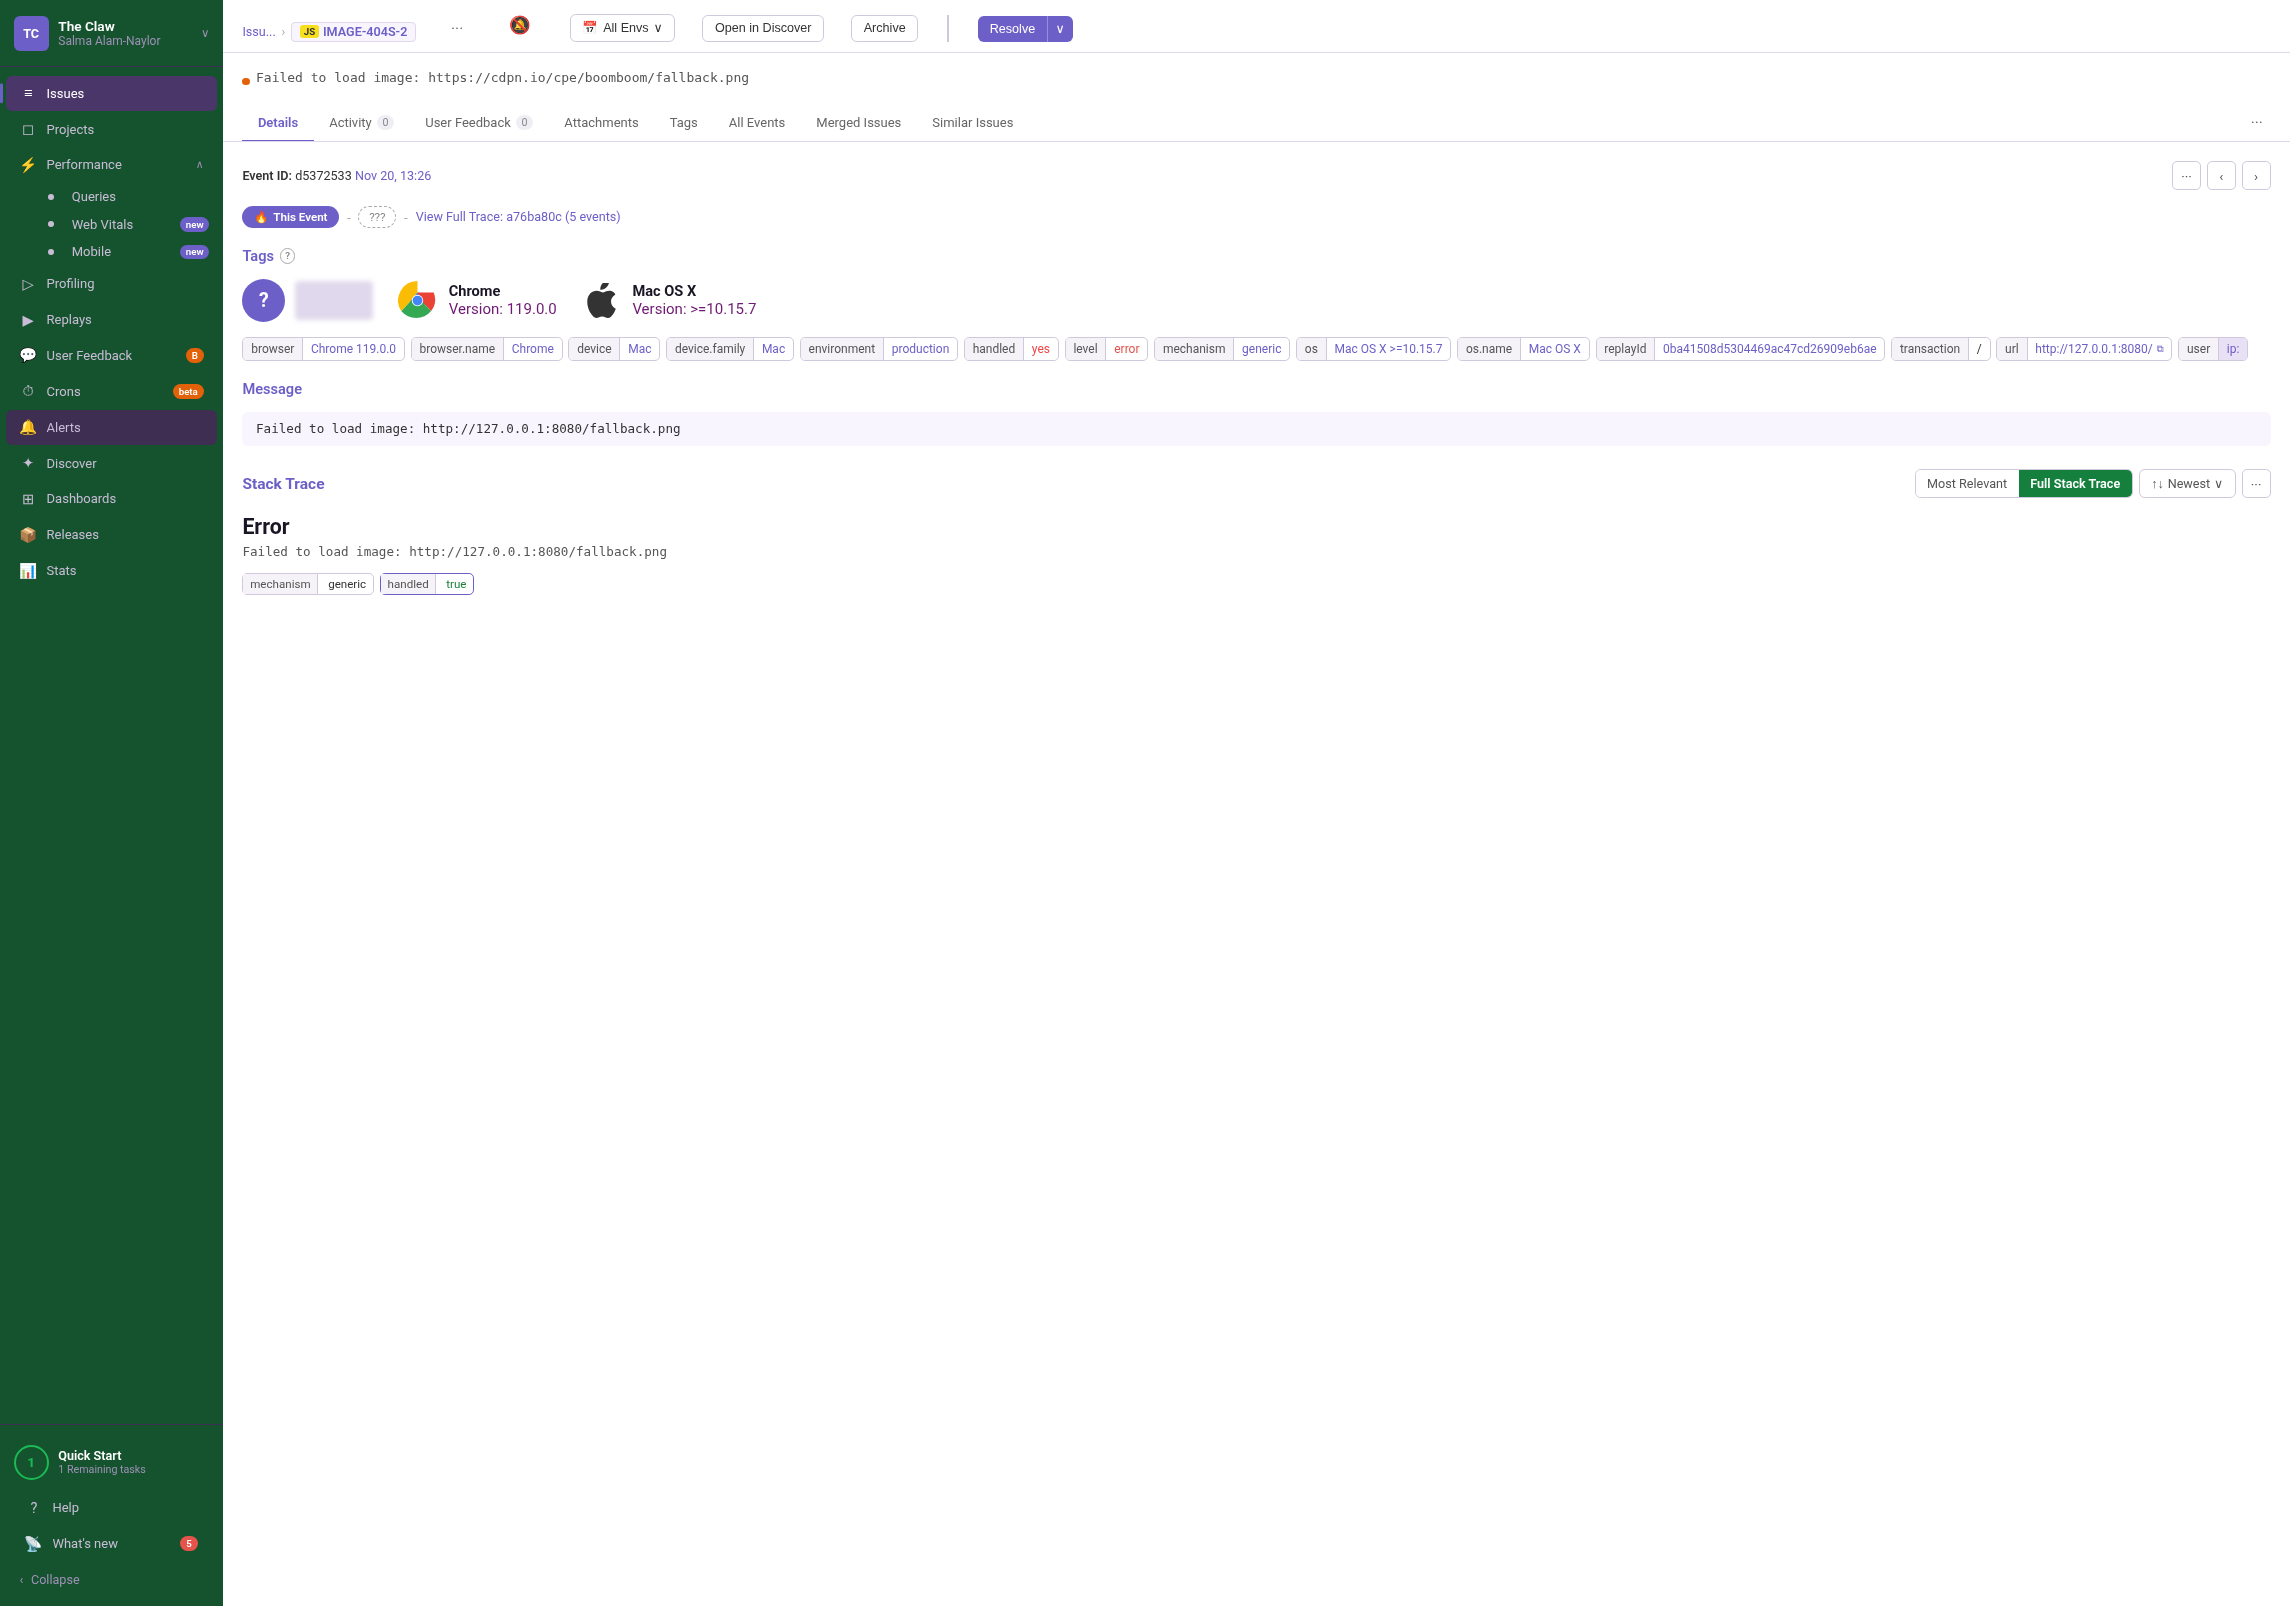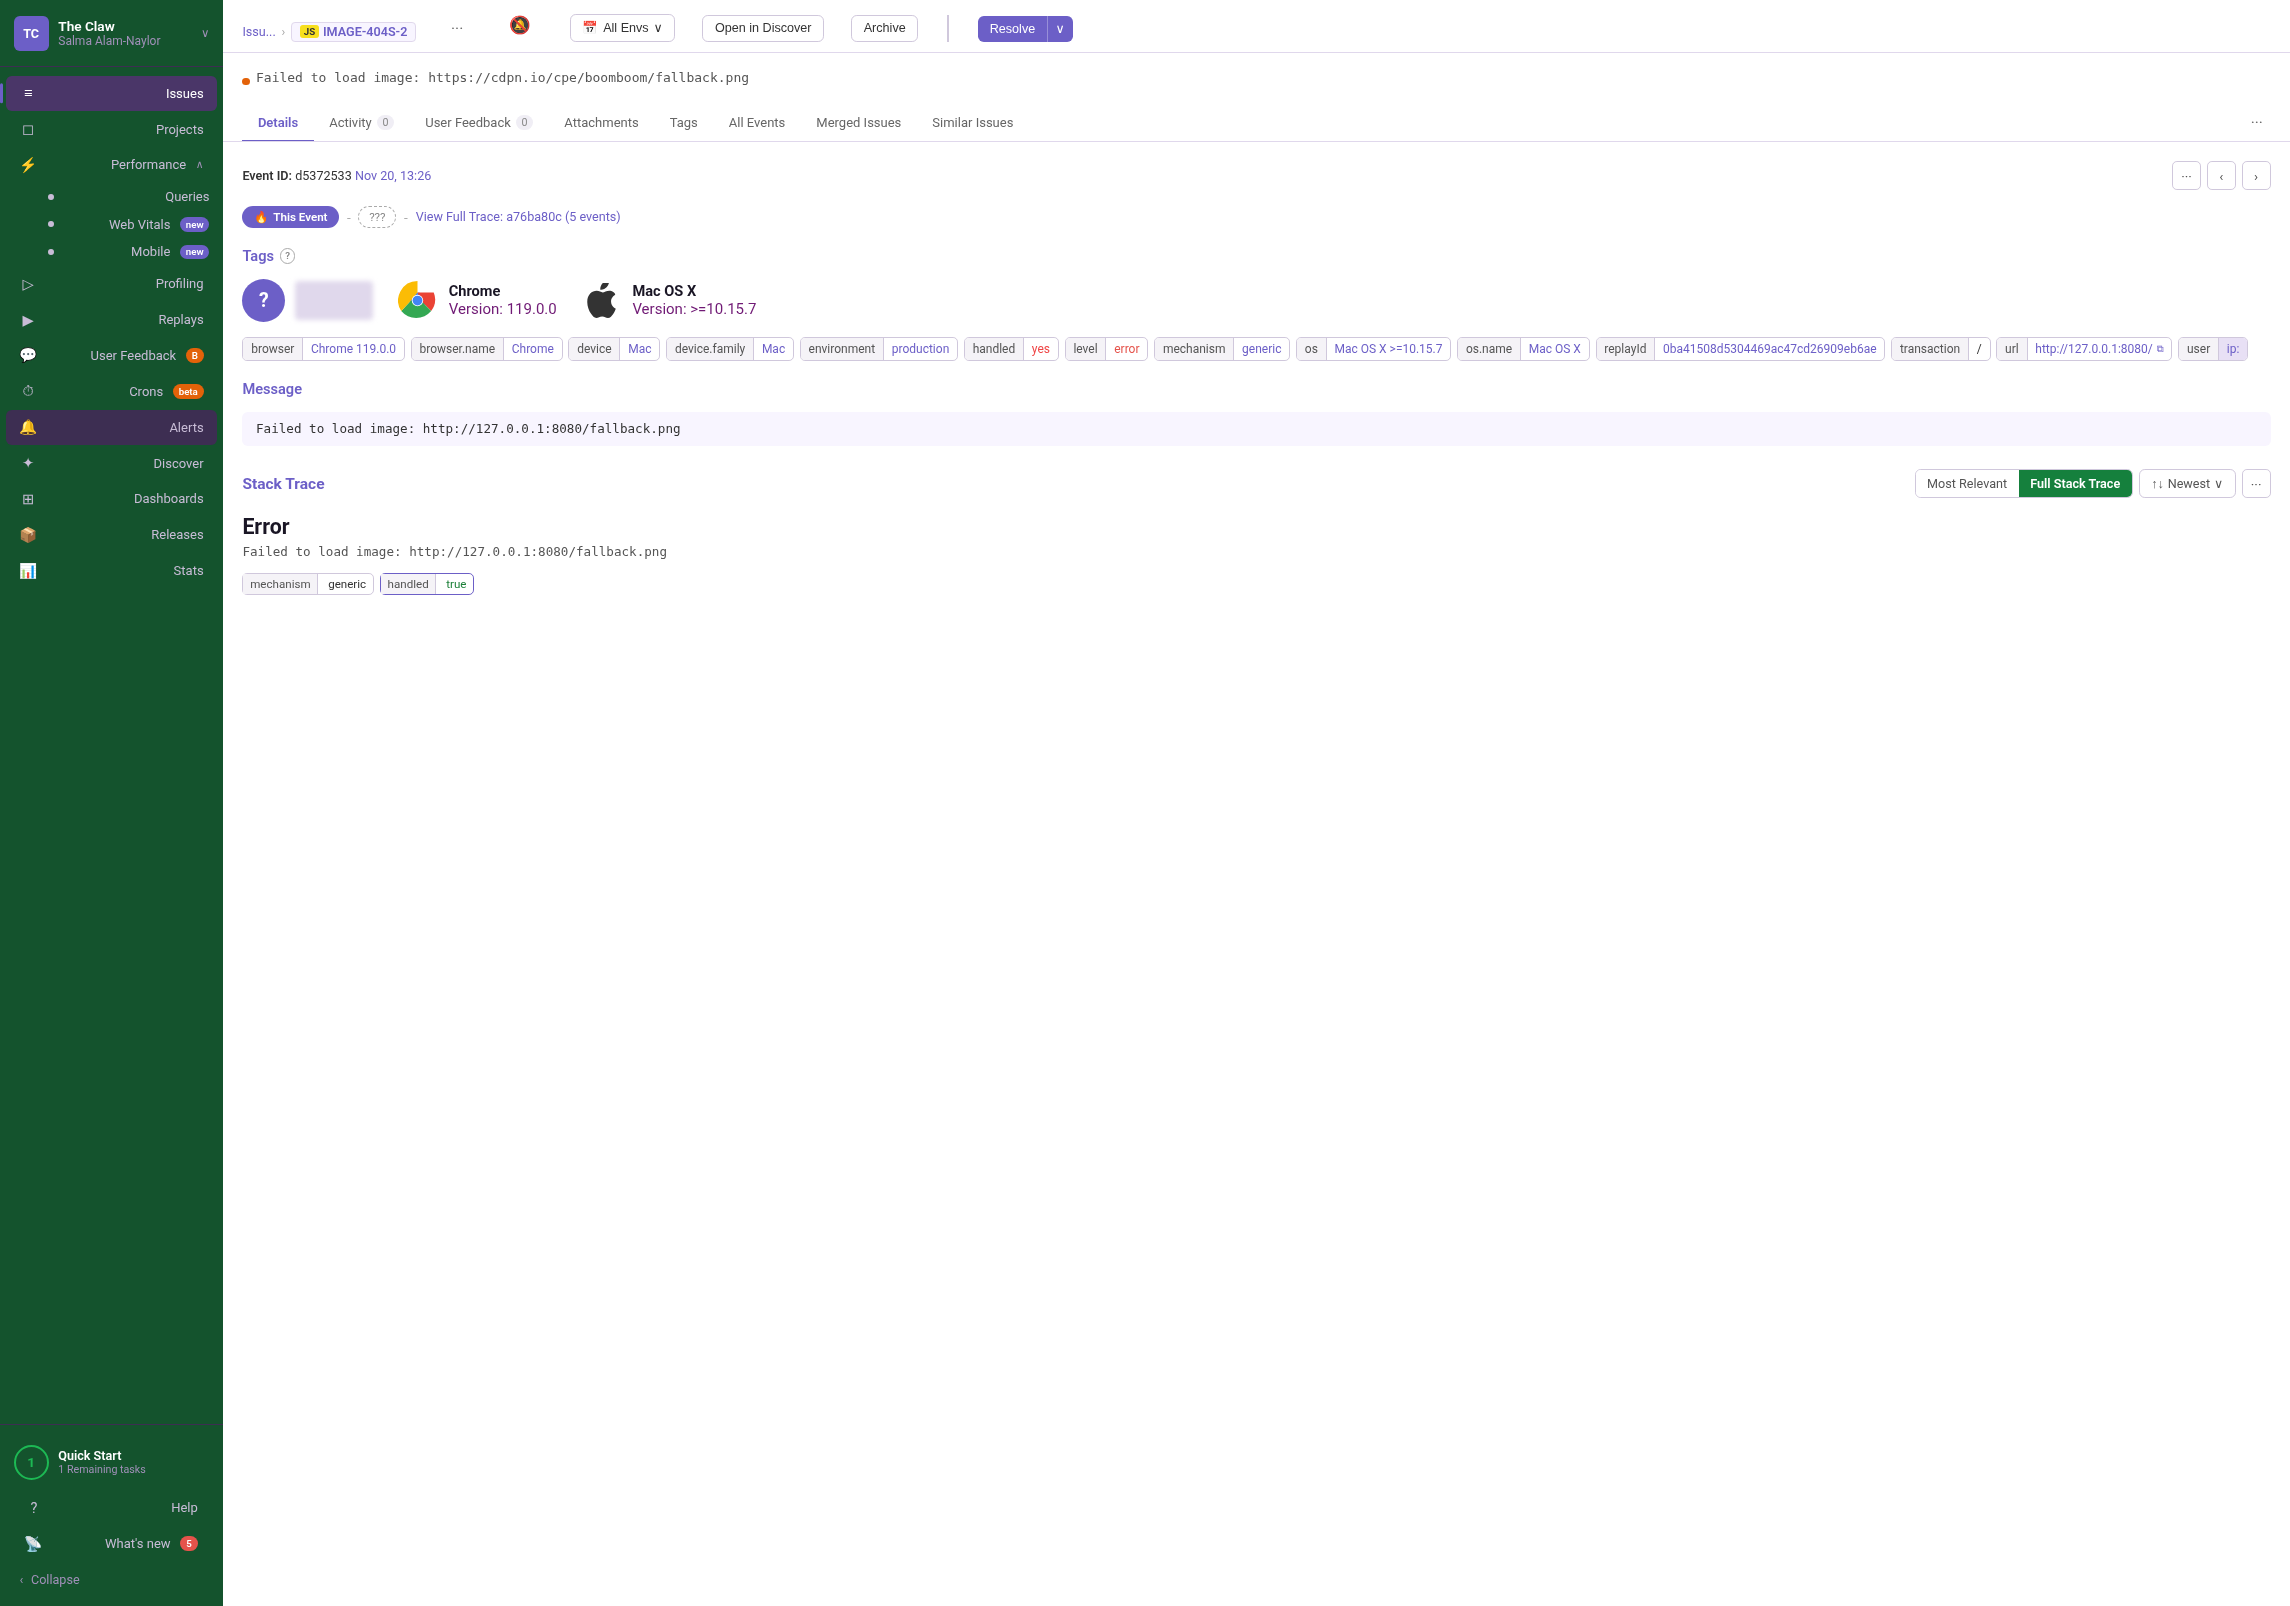--- a/index.html
+++ b/index.html
@@ -11,21 +11,21 @@
     .sidebar-avatar { width: 35px; height: 35px; background: #6c5fc7; border-radius: 5.8px; display: flex; align-items: center; justify-content: center; color: white; font-weight: bold; font-size: 12.6px; flex-shrink: 0; }
     .sidebar-org-name { font-weight: 600; color: #fff; font-size: 13.6px; }
     .sidebar-org-user { font-size: 12px; color: #a090b8; }
     .sidebar-chevron { margin-left: auto; color: #a090b8; font-size: 11.6px; }
 
     .sidebar-nav { flex: 1; overflow-y: auto; padding: 7.8px 0; }
     .nav-item { display: flex; align-items: center; gap: 9.7px; padding: 8.7px 13.6px; cursor: pointer; border-radius: 5.8px; margin: 1px 5.8px; color: #c8bcd6; font-size: 13px; position: relative; }
     .nav-item.active { background: #4a3668; color: #fff; }
     .nav-item.active::before { content: ''; position: absolute; left: -5.8px; top: 50%; transform: translateY(-50%); width: 2.9px; height: 19.4px; background: #6c5fc7; border-radius: 1.9px; }
     .nav-icon { width: 17.5px; height: 17.5px; display: flex; align-items: center; justify-content: center; flex-shrink: 0; font-size: 14.6px; }
-    .nav-label { flex: 1; text-align: right; }
+    .nav-label { flex: 1; }
     .nav-badge { font-size: 9.7px; padding: 1.9px 5.8px; border-radius: 9.7px; font-weight: 600; }
     .badge-new { background: #6c5fc7; color: white; }
     .badge-beta { background: #e36209; color: white; }
     .badge-b { background: #e36209; color: white; }
     .badge-num { background: #e5534b; color: white; min-width: 17.5px; text-align: center; }
     .nav-sub { padding-left: 31px; font-size: 12.6px; }
     .nav-sub .nav-item { padding: 5.8px 7.8px; }
     .nav-dot { width: 5.8px; height: 5.8px; border-radius: 50%; background: #c8bcd6; flex-shrink: 0; margin-left: 3.9px; margin-right: 7.8px; }
     .nav-chevron { font-size: 10.7px; color: #a090b8; }
 

